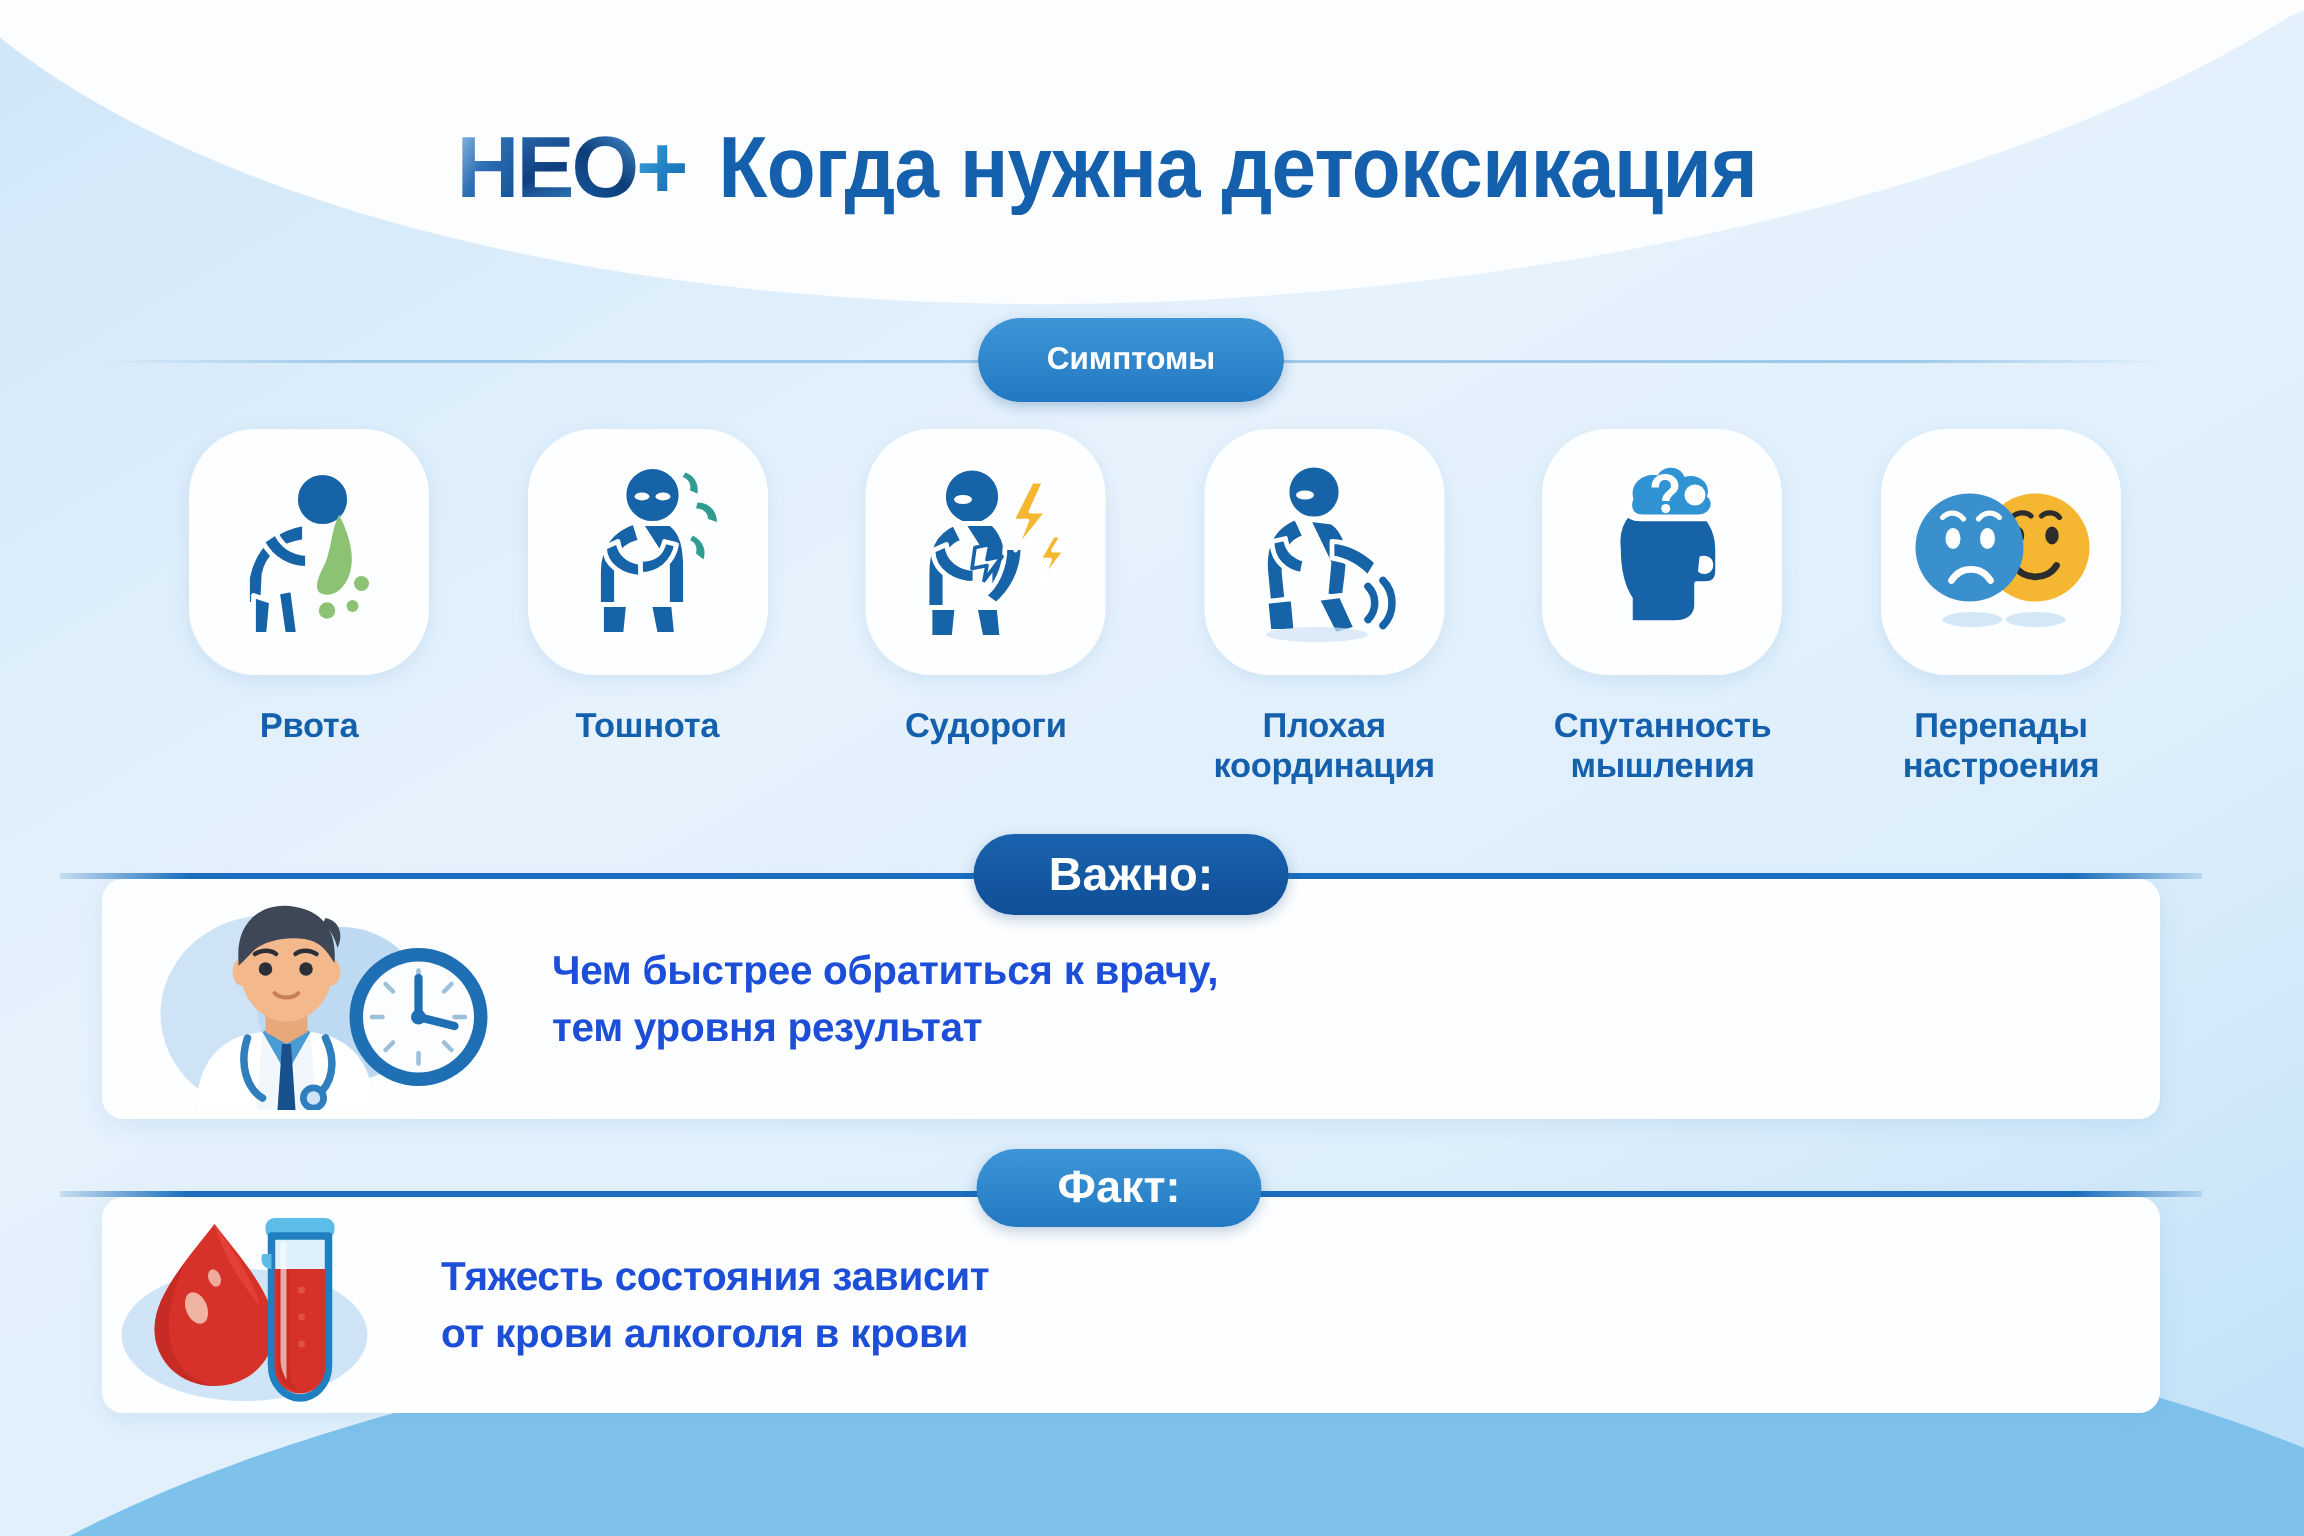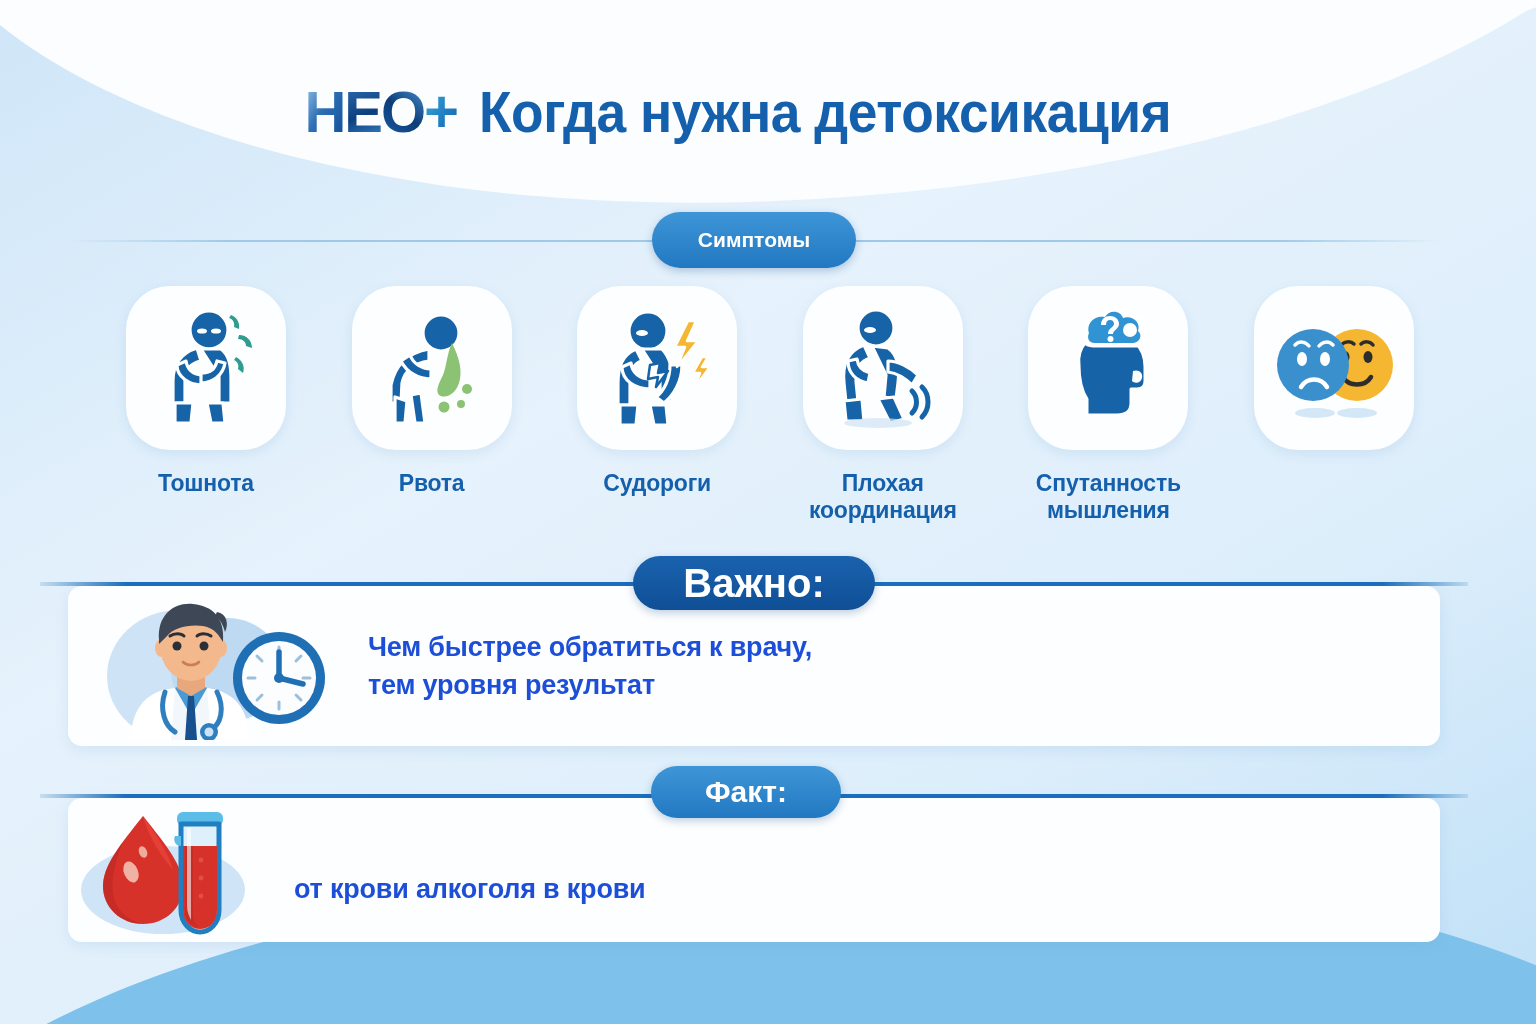--- a/index.html
+++ b/index.html
@@ -185,61 +185,61 @@
     <div class="rule"></div>
     <div class="badge blue-mid" style="height:56px;padding:0 46px;font-size:21px;">Симптомы</div>
   </div>
 
   <div class="symptom-row">
 
     <div class="symptom">
       <div class="sym-card">
         <svg width="130" height="130" viewBox="0 0 130 130">
           <g fill="#1763a8" stroke="#fff" stroke-width="3.2" stroke-linejoin="round">
+            <circle cx="74" cy="30" r="18"></circle>
+            <path d="M62 46 C40 50 28 62 24 82 L24 100 L34 100 L35 80 C38 66 48 60 62 58 Z"></path>
+            <path d="M28 94 L28 120 L38 120 L40 98 Z"></path>
+            <path d="M44 92 L48 120 L58 120 L54 90 Z"></path>
+            <path d="M34 58 C40 70 52 76 64 76 L64 66 C54 66 46 60 43 52 Z"></path>
+          </g>
+          <g fill="#8cc273">
+            <path d="M85 40 C92 54 96 68 92 80 C88 92 78 96 72 92 C68 88 72 80 76 72 C80 62 80 50 85 40 Z"></path>
+            <circle cx="100" cy="86" r="5"></circle>
+            <circle cx="94" cy="101" r="4"></circle>
+            <circle cx="77" cy="104" r="5.5"></circle>
+          </g>
+        </svg>
+      </div>
+      <div class="sym-label">Рвота</div>
+    </div>
+
+    <div class="symptom">
+      <div class="sym-card">
+        <svg width="130" height="130" viewBox="0 0 130 130">
+          <g fill="#1763a8" stroke="#fff" stroke-width="3.2" stroke-linejoin="round">
             <circle cx="68" cy="27" r="19"></circle>
             <path d="M56 45 C40 50 32 62 32 78 L32 100 L44 100 L44 78 C44 66 50 60 60 58 Z"></path>
             <path d="M60 46 L80 46 C88 52 90 62 90 76 L90 100 L78 100 L78 74 Z"></path>
             <path d="M34 120 L34 100 L52 100 L50 120 Z"></path>
             <path d="M66 100 L82 100 L84 120 L70 120 Z"></path>
             <path d="M36 62 C36 74 48 82 62 82 L62 72 C52 72 46 66 45 58 Z"></path>
             <path d="M84 60 C82 72 72 80 60 80 L60 70 C70 70 74 66 76 58 Z"></path>
           </g>
           <g fill="#fff">
             <ellipse cx="61" cy="28" rx="5" ry="2.6"></ellipse>
             <ellipse cx="75" cy="28" rx="5" ry="2.6"></ellipse>
           </g>
           <g fill="#2f9c8f">
             <path d="M90 12 C96 14 99 20 98 26 L93 24 C94 20 92 16 88 15 Z"></path>
             <path d="M98 32 C106 32 111 38 111 45 L105 43 C105 39 102 36 97 36 Z"></path>
             <path d="M95 54 C102 58 104 64 102 70 L97 66 C98 62 97 59 93 57 Z"></path>
           </g>
         </svg>
       </div>
       <div class="sym-label">Тошнота</div>
-    </div>
-
-    <div class="symptom">
-      <div class="sym-card">
-        <svg width="130" height="130" viewBox="0 0 130 130">
-          <g fill="#1763a8" stroke="#fff" stroke-width="3.2" stroke-linejoin="round">
-            <circle cx="74" cy="30" r="18"></circle>
-            <path d="M62 46 C40 50 28 62 24 82 L24 100 L34 100 L35 80 C38 66 48 60 62 58 Z"></path>
-            <path d="M28 94 L28 120 L38 120 L40 98 Z"></path>
-            <path d="M44 92 L48 120 L58 120 L54 90 Z"></path>
-            <path d="M34 58 C40 70 52 76 64 76 L64 66 C54 66 46 60 43 52 Z"></path>
-          </g>
-          <g fill="#8cc273">
-            <path d="M85 40 C92 54 96 68 92 80 C88 92 78 96 72 92 C68 88 72 80 76 72 C80 62 80 50 85 40 Z"></path>
-            <circle cx="100" cy="86" r="5"></circle>
-            <circle cx="94" cy="101" r="4"></circle>
-            <circle cx="77" cy="104" r="5.5"></circle>
-          </g>
-        </svg>
-      </div>
-      <div class="sym-label">Рвота</div>
     </div>
 
     <div class="symptom">
       <div class="sym-card">
         <svg width="130" height="130" viewBox="0 0 130 130">
           <g fill="#1763a8" stroke="#fff" stroke-width="3.2" stroke-linejoin="round">
             <circle cx="56" cy="28" r="19"></circle>
             <path d="M44 46 C30 52 26 64 26 80 L26 102 L38 102 L38 80 C38 68 42 60 50 58 Z"></path>
             <path d="M50 46 L70 46 C78 54 80 64 80 80 L80 98 L68 98 L68 74 Z"></path>
             <path d="M28 122 L28 102 L46 102 L44 122 Z"></path>
@@ -319,20 +319,24 @@
           </g>
           <circle cx="44" cy="62" r="36" fill="#3a8fcd"></circle>
           <g fill="#fff">
             <ellipse cx="33" cy="56" rx="5" ry="7"></ellipse>
             <ellipse cx="56" cy="56" rx="5" ry="7"></ellipse>
             <path d="M26 42 C30 38 36 38 40 43" stroke="#fff" stroke-width="3.5" fill="none" stroke-linecap="round"></path>
             <path d="M50 43 C54 38 60 38 64 42" stroke="#fff" stroke-width="3.5" fill="none" stroke-linecap="round"></path>
             <path d="M32 84 C38 74 52 74 58 84" stroke="#fff" stroke-width="4.5" fill="none" stroke-linecap="round"></path>
           </g>
         </svg>
+      </div>
+      <div class="sym-label">
+        <span>Перепады</span><br>
+        <span>настроения</span>
       </div>
     </div>
 
 
   </div>
 
   <div class="info-card" style="left:68px; top:586px; width:1372px; height:160px;">
     <div class="info-inner">
       <div class="info-art">
         <svg width="250" height="148" viewBox="0 0 250 148">
@@ -383,21 +387,21 @@
         </svg>
       </div>
       <div class="info-text">
         <span>Чем быстрее обратиться к врачу,</span><br>
         <span>тем уровня результат</span>
       </div>
     </div>
   </div>
 
   <div class="sec-head" style="top:556px;height:54px;">
-    <div class="badge blue-dark" style="height:54px;padding:0 50px;font-size:40px;">Важно:</div>
+    <div class="badge blue-dark" style="height:54px;padding:0 50px;font-size:31px;">Важно:</div>
   </div>
 
   <div class="info-card" style="left:68px; top:798px; width:1372px; height:144px;">
     <div class="info-inner" style="padding-left:226px;">
       <div class="info-art" style="left:4px;width:200px;height:140px;">
         <svg width="190" height="140" viewBox="0 0 190 140">
           <ellipse cx="86" cy="90" rx="82" ry="44" fill="#cfe5f7"></ellipse>
 
           <path d="M66 16 C90 46 106 66 106 86 C106 108 88 124 66 124 C44 124 26 108 26 86 C26 66 42 46 66 16 Z" fill="#d7322a"></path>
           <path d="M66 16 C80 36 92 54 96 70 C84 56 72 38 66 16 Z" fill="#e8433a" opacity=".85"></path>
@@ -412,21 +416,21 @@
           <g fill="#e8635a" opacity=".6">
             <circle cx="124" cy="60" r="2.4"></circle>
             <circle cx="124" cy="78" r="2.4"></circle>
             <circle cx="124" cy="96" r="2.4"></circle>
           </g>
           <path d="M110 28 L114 28 L114 120 C112 116 110 112 110 106 Z" fill="#ffffff" opacity=".6"></path>
           <path d="M98 36 C96 40 98 46 104 46 L104 36 Z" fill="#5bbde8"></path>
         </svg>
       </div>
       <div class="info-text">
-        <br>
+        <span>Тяжесть состояния зависит</span><br>
         <span>от крови алкоголя в крови</span>
       </div>
     </div>
   </div>
 
   <div class="sec-head" style="top:766px;height:52px;left:60px;">
     <div class="badge blue-mid" style="height:52px;padding:12px 54px;font-size:30px;">Факт:</div>
   </div>
 
 </div>

